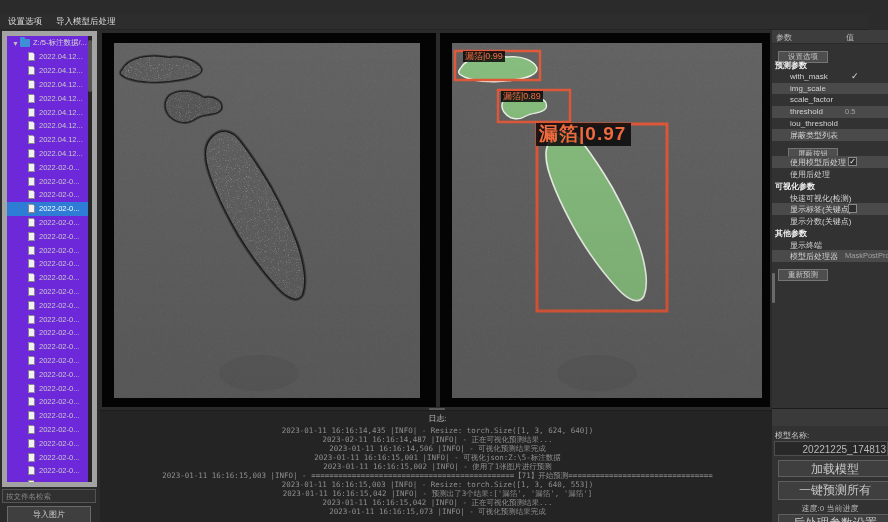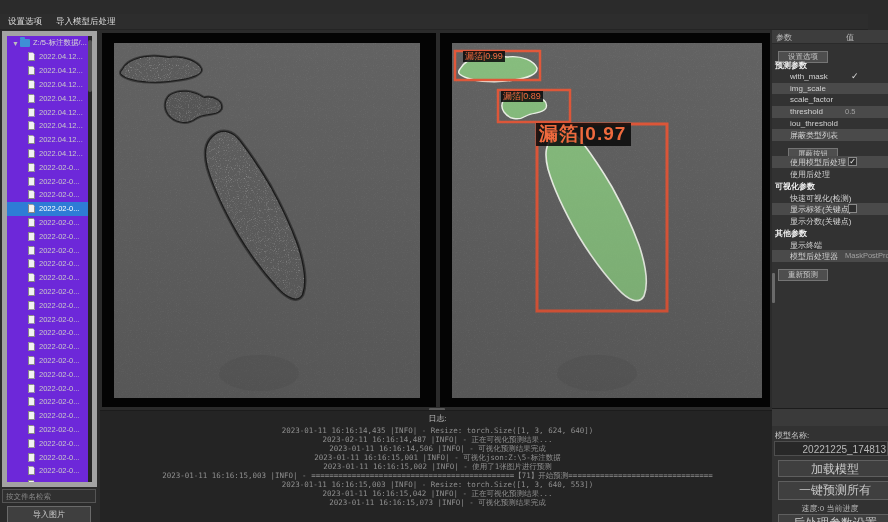--- a/index.html
+++ b/index.html
@@ -311,20 +311,21 @@
   <div class="log-panel">
     <div class="log-title">日志:</div>
     <div id="log-lines">
         <div class="log-line">2023-01-11 16:16:14,435 |INFO| - Resize: torch.Size([1, 3, 624, 640])</div>
         <div class="log-line">2023-02-11 16:16:14,487 |INFO| - 正在可视化预测结果...</div>
         <div class="log-line">2023-01-11 16:16:14,506 |INFO| - 可视化预测结果完成</div>
         <div class="log-line">2023-01-11 16:16:15,001 |INFO| - 可视化json:Z:\5-标注数据</div>
         <div class="log-line">2023-01-11 16:16:15,002 |INFO| - 使用了1张图片进行预测</div>
         <div class="log-line">2023-01-11 16:16:15,003 |INFO| - =============================================【71】开始预测================================</div>
         <div class="log-line">2023-01-11 16:16:15,003 |INFO| - Resize: torch.Size([1, 3, 640, 553])</div>
+        <div class="log-line">2023-01-11 16:16:15,042 |INFO| - 预测出了3个结果:['漏箔', '漏箔', '漏箔']</div>
         <div class="log-line">2023-01-11 16:16:15,042 |INFO| - 正在可视化预测结果...</div>
         <div class="log-line">2023-01-11 16:16:15,073 |INFO| - 可视化预测结果完成</div>
       </div>
   </div>
 
   <div class="params-panel">
     <div class="params-header">
       <span class="h1">参数</span>
       <span class="h2">值</span>
     </div>

